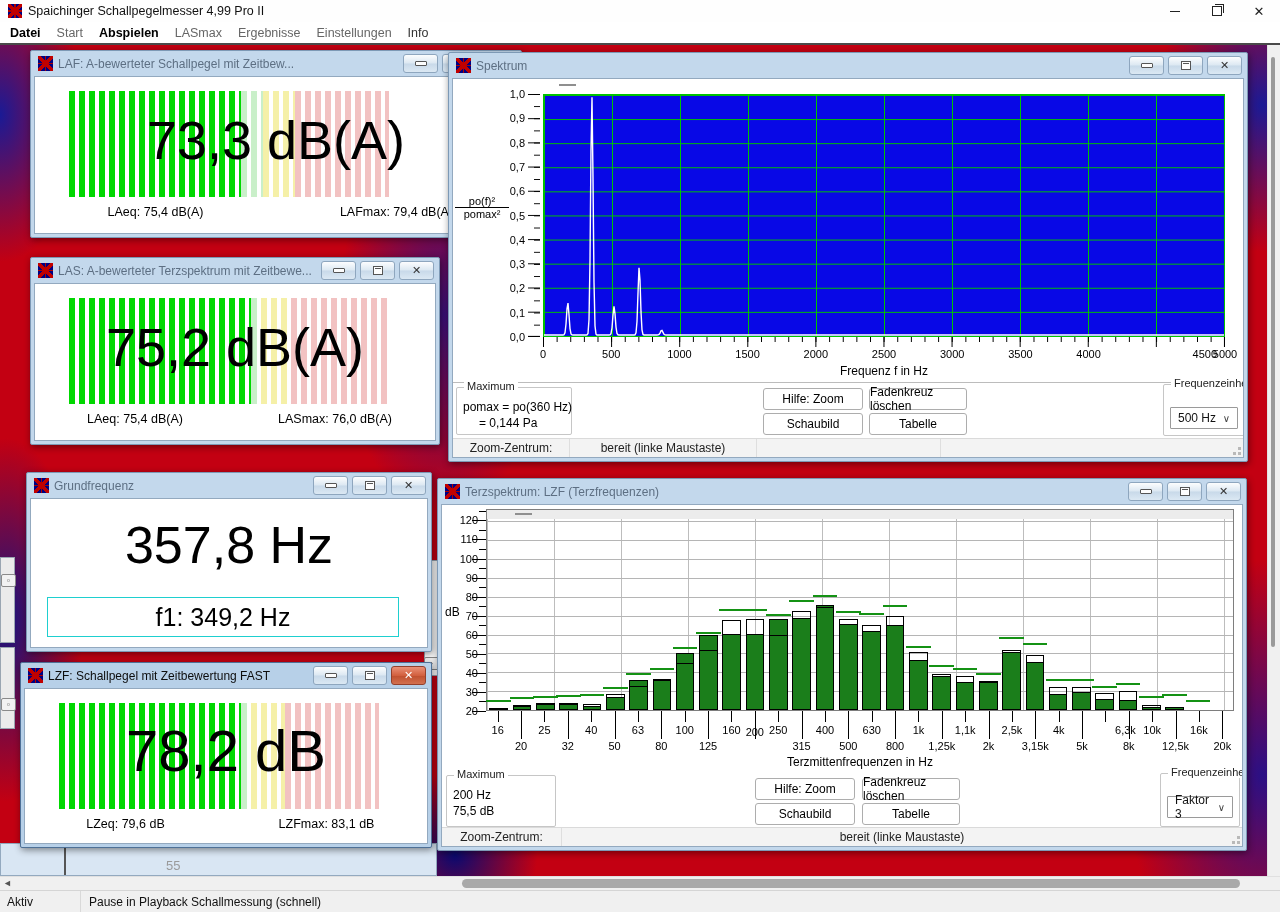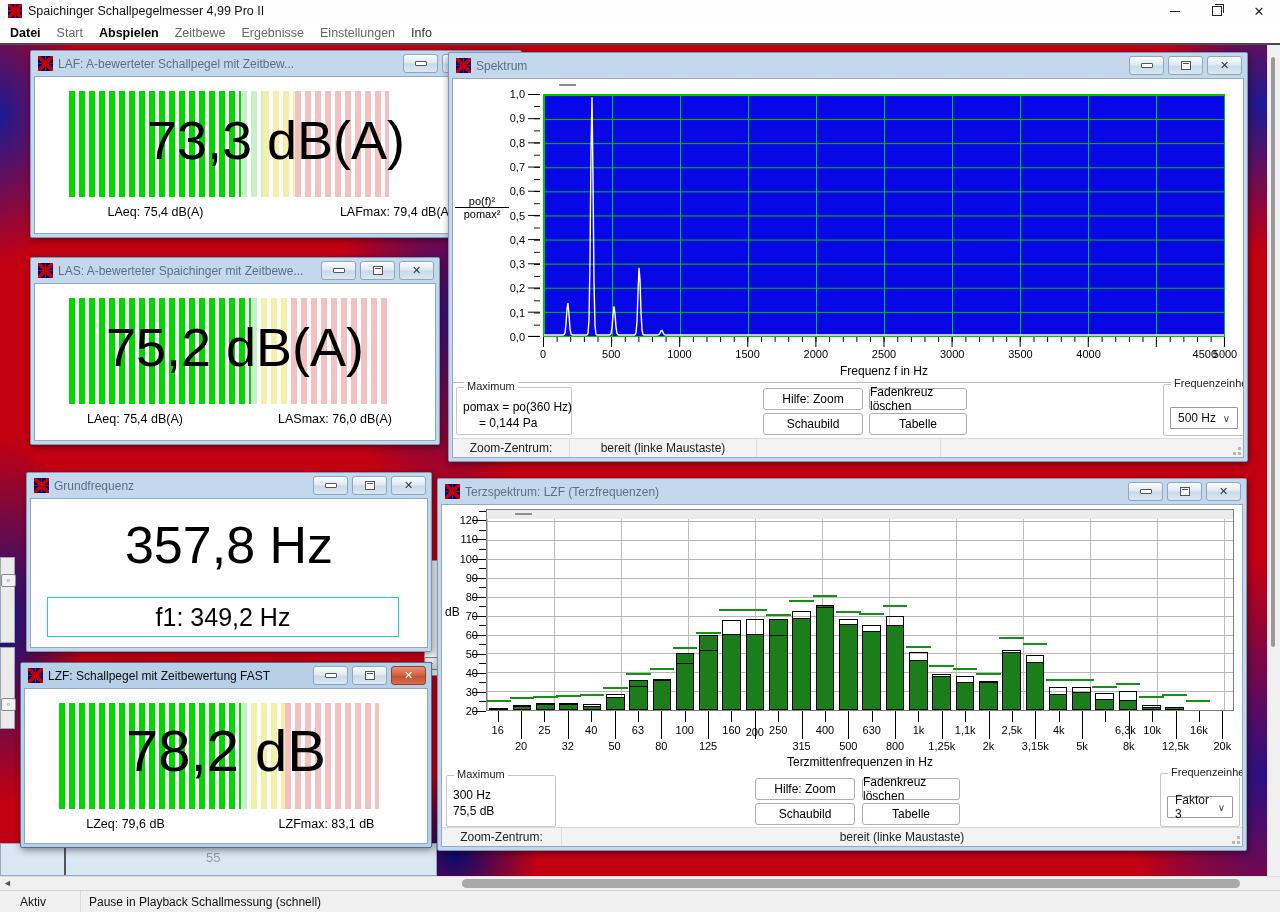--- a/index.html
+++ b/index.html
@@ -135,21 +135,21 @@
   
   .frag{position:absolute;box-sizing:border-box;}
   .frag-btn{position:absolute;width:13px;height:11px;border:1px solid #8a8a8a;background:#f2f2f2;border-radius:2px;
             display:flex;align-items:center;justify-content:center;font-size:8px;color:#444;}
   .hscroll{position:absolute;left:0;top:876px;width:1280px;height:14px;background:#f0f0f0;border-top:1px solid #e0e0e0;}
   .hthumb{position:absolute;left:462px;top:2px;width:778px;height:9px;background:#a9a9a9;border-radius:5px;}
   .harrow{position:absolute;left:3px;top:1px;font-size:9px;color:#555;}
   .vscroll{position:absolute;right:0;top:45px;width:12px;height:831px;background:#f0f0f0;border-left:1px solid #e2e2e2;}
   .vthumb{position:absolute;left:3px;top:12px;width:4px;height:590px;background:#9a9a9a;border-radius:2px;}
   .statusbar{position:absolute;left:0;top:890px;right:0;height:22px;background:#f0f0f0;border-top:1px solid #d5d5d5;display:flex;align-items:center;font-size:12px;color:#111;}
-  .sb-cell1{width:80px;padding-left:20px;box-sizing:border-box;}
+  .sb-cell1{width:80px;padding-left:7px;box-sizing:border-box;}
   .sb-sep{width:1px;height:100%;background:#d9d9d9;}
   .sb-msg{padding-left:8px;}
 </style>
 </head>
 <body>
 
 <div class="app">
 
   <div class="titlebar">
     <div class="app-icon starburst"></div>
@@ -164,41 +164,41 @@
       <div class="main-ctl">
           <span class="g-x">✕</span>
         </div>
     </div>
   </div>
 
   <div class="menubar">
     <span class="menu-item bold">Datei</span>
     <span class="menu-item">Start</span>
     <span class="menu-item bold">Abspielen</span>
-    <span class="menu-item">Zeitbewe</span>
+    <span class="menu-item">LASmax</span>
     <span class="menu-item">Ergebnisse</span>
     <span class="menu-item">Einstellungen</span>
     <span class="menu-item dark">Info</span>
   </div>
   <div class="menu-sep"></div>
 
   <div class="mdi">
 
     <div class="frag" style="left:0;top:512px;width:15px;height:86px;background:#ebebeb;border:1px solid #9aa6b2;">
       <div class="frag-btn" style="left:0;top:16px;">▫</div>
     </div>
     <div class="frag" style="left:0;top:602px;width:15px;height:82px;background:#ebebeb;border:1px solid #9aa6b2;">
       <div class="frag-btn" style="left:0;top:50px;">▫</div>
     </div>
     <div class="frag" style="left:424px;top:515px;width:14px;height:116px;background:#ffffff;border:1px solid #9aa6b2;">
       <div class="frag-btn" style="left:-1px;top:96px;">›</div>
     </div>
     <div class="frag" style="left:0;top:798px;width:437px;height:33px;background:#d9e6f3;border:1px solid #93a9bf;">
       <div style="position:absolute;left:63px;top:0;width:2px;height:100%;background:#555;"></div>
-      <span style="position:absolute;left:165px;top:6px;color:#9a9a9a;font-size:13px;margin-left:40px;">55</span>
+      <span style="position:absolute;left:165px;top:14px;color:#9a9a9a;font-size:13px;">55</span>
     </div>
 
     <div class="cw" style="left:30px;top:5px;width:492px;height:188px;">
       <div class="cw-tb">
         <div class="cw-ico starburst"></div>
         <span class="cw-title">LAF: A-bewerteter Schallpegel mit Zeitbew...</span>
         <div class="cw-btns">
           <div class="cw-btn">
               <div class="b-min"></div>
             </div>
@@ -221,21 +221,21 @@
         <div class="m-labels">
           <span>LAeq: 75,4 dB(A)</span>
           <span>LAFmax: 79,4 dB(A)</span>
         </div>
       </div>
     </div>
 
     <div class="cw" style="left:30px;top:212px;width:410px;height:188px;">
       <div class="cw-tb">
         <div class="cw-ico starburst"></div>
-        <span class="cw-title">LAS: A-bewerteter Spaichinger mit Zeitbewe...</span>
+        <span class="cw-title">LAS: A-bewerteter Terzspektrum mit Zeitbewe...</span>
         <div class="cw-btns">
           <div class="cw-btn">
               <div class="b-min"></div>
             </div>
           <div class="cw-btn">
               <div class="b-max"></div>
             </div>
           <div class="cw-btn">
               <span class="b-x">✕</span>
             </div>
@@ -594,21 +594,21 @@
               <div class="xtick" style="left: 92.1875%; height: 28px;"></div>
               <span class="cat" style="left: 92.1875%; top: 29px;">12,5k</span>
               <div class="xtick" style="left: 95.3125%; height: 11px;"></div>
               <span class="cat" style="left: 95.3125%; top: 13px;">16k</span>
               <div class="xtick" style="left: 98.4375%; height: 28px;"></div>
               <span class="cat" style="left: 98.4375%; top: 29px;">20k</span>
             </div>
 
           <div class="gbox" style="left:4px;top:270px;width:110px;height:52px;">
             <span class="gbox-legend">Maximum</span>
-            <span class="gbox-line" style="top:12px;">300 Hz</span>
+            <span class="gbox-line" style="top:12px;">200 Hz</span>
             <span class="gbox-line" style="top:28px;">75,5 dB</span>
           </div>
           <div class="pbtn" style="left:313px;top:273px;width:100px;">Hilfe: Zoom</div>
           <div class="pbtn" style="left:420px;top:273px;width:98px;">Fadenkreuz löschen</div>
           <div class="pbtn" style="left:313px;top:298px;width:100px;">Schaubild</div>
           <div class="pbtn" style="left:420px;top:298px;width:98px;">Tabelle</div>
           <div class="gbox" style="left:718px;top:268px;width:80px;height:54px;">
             <span class="gbox-legend">Frequenzeinheit</span>
             <div class="gsel">
               <span>Faktor 3</span>

